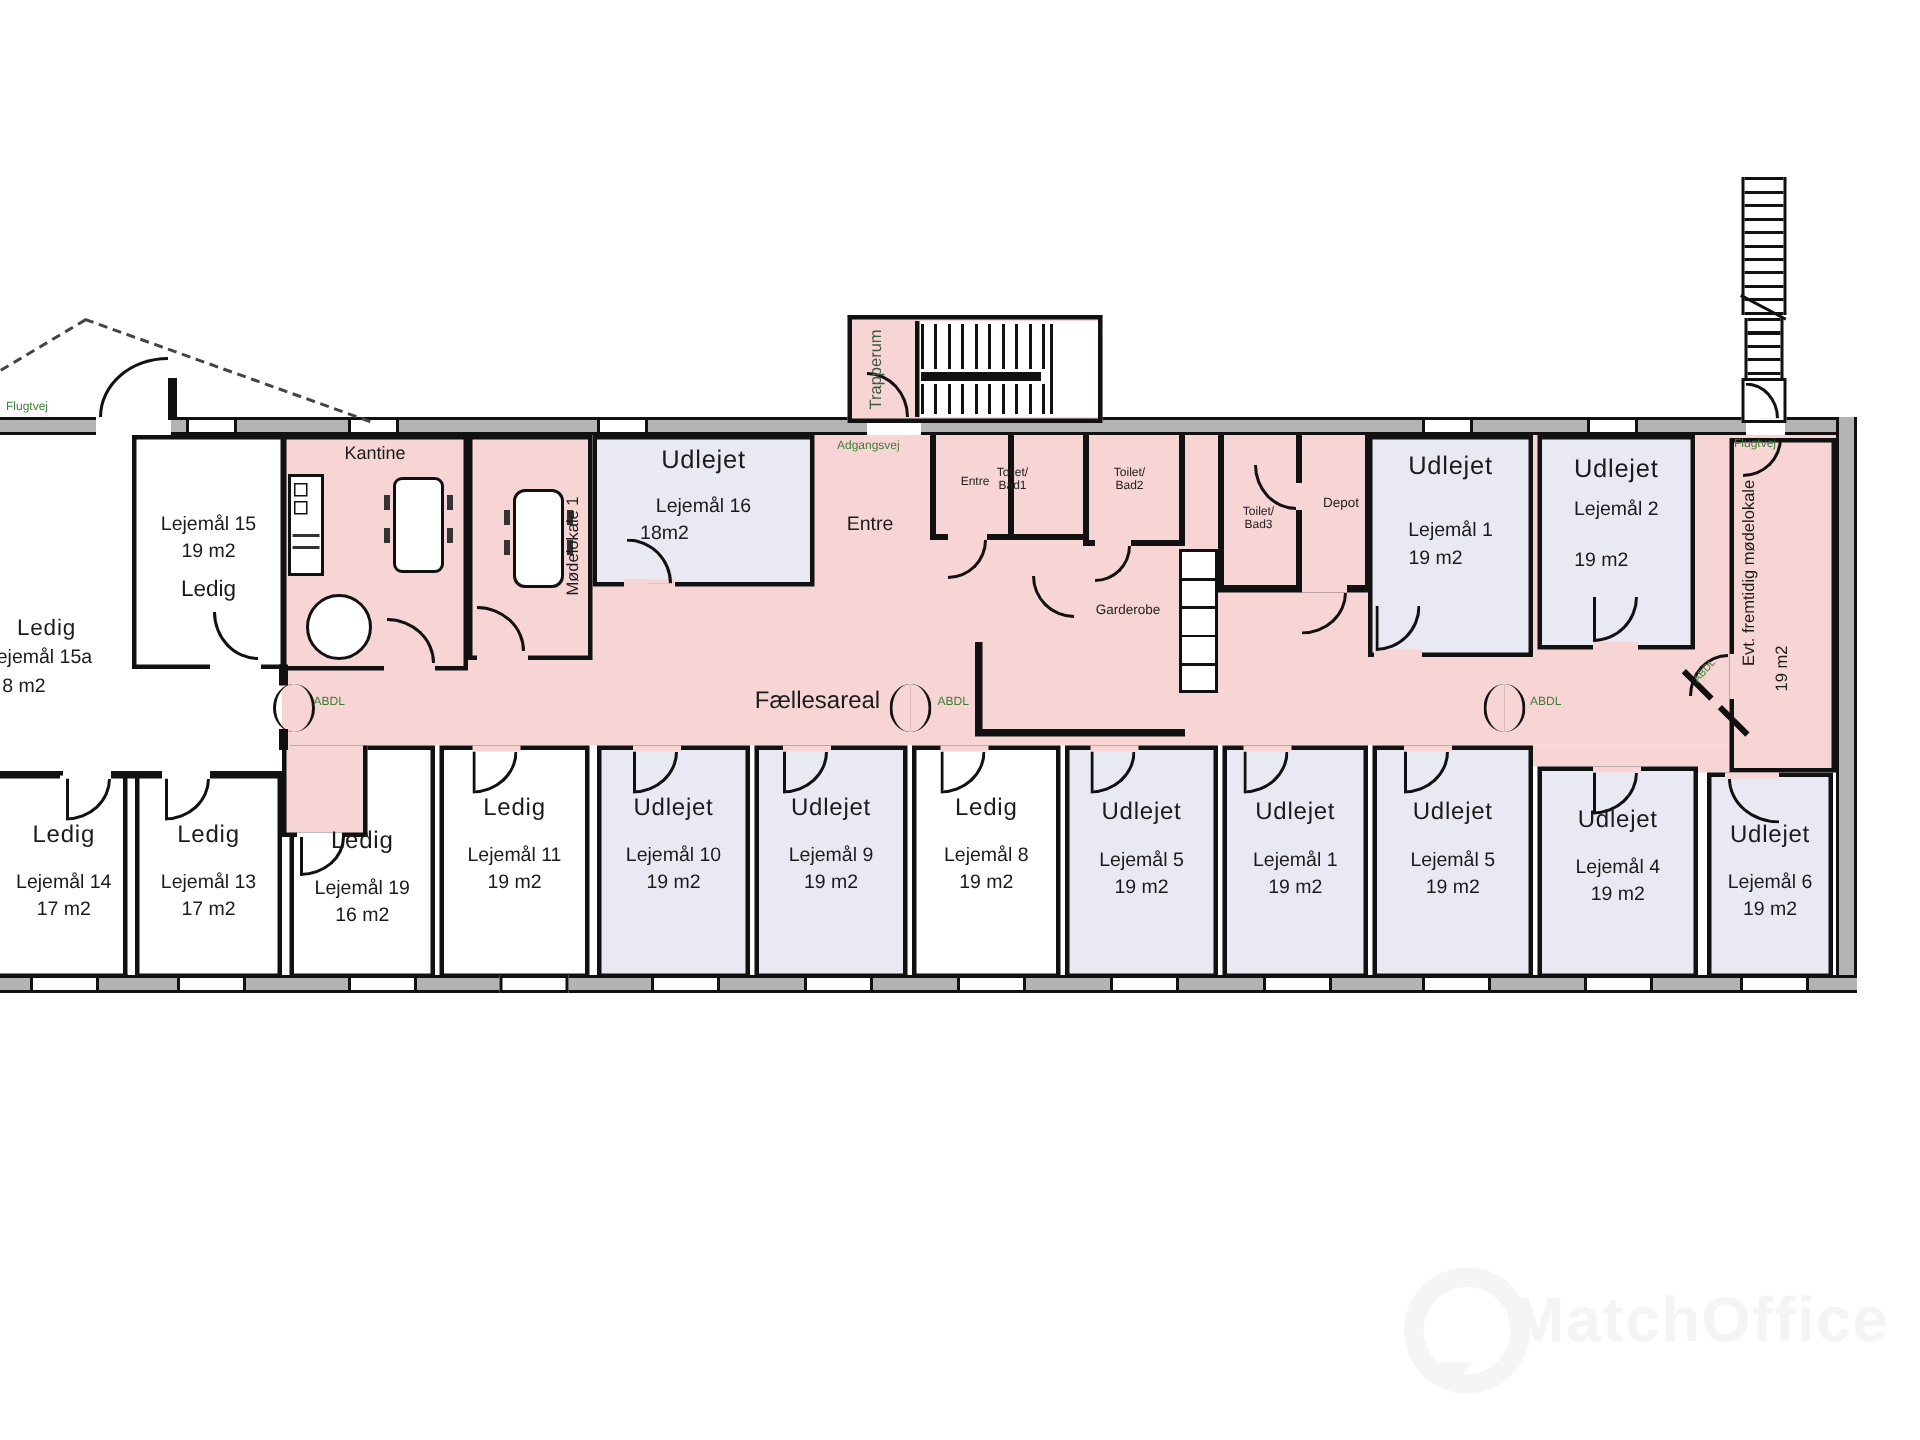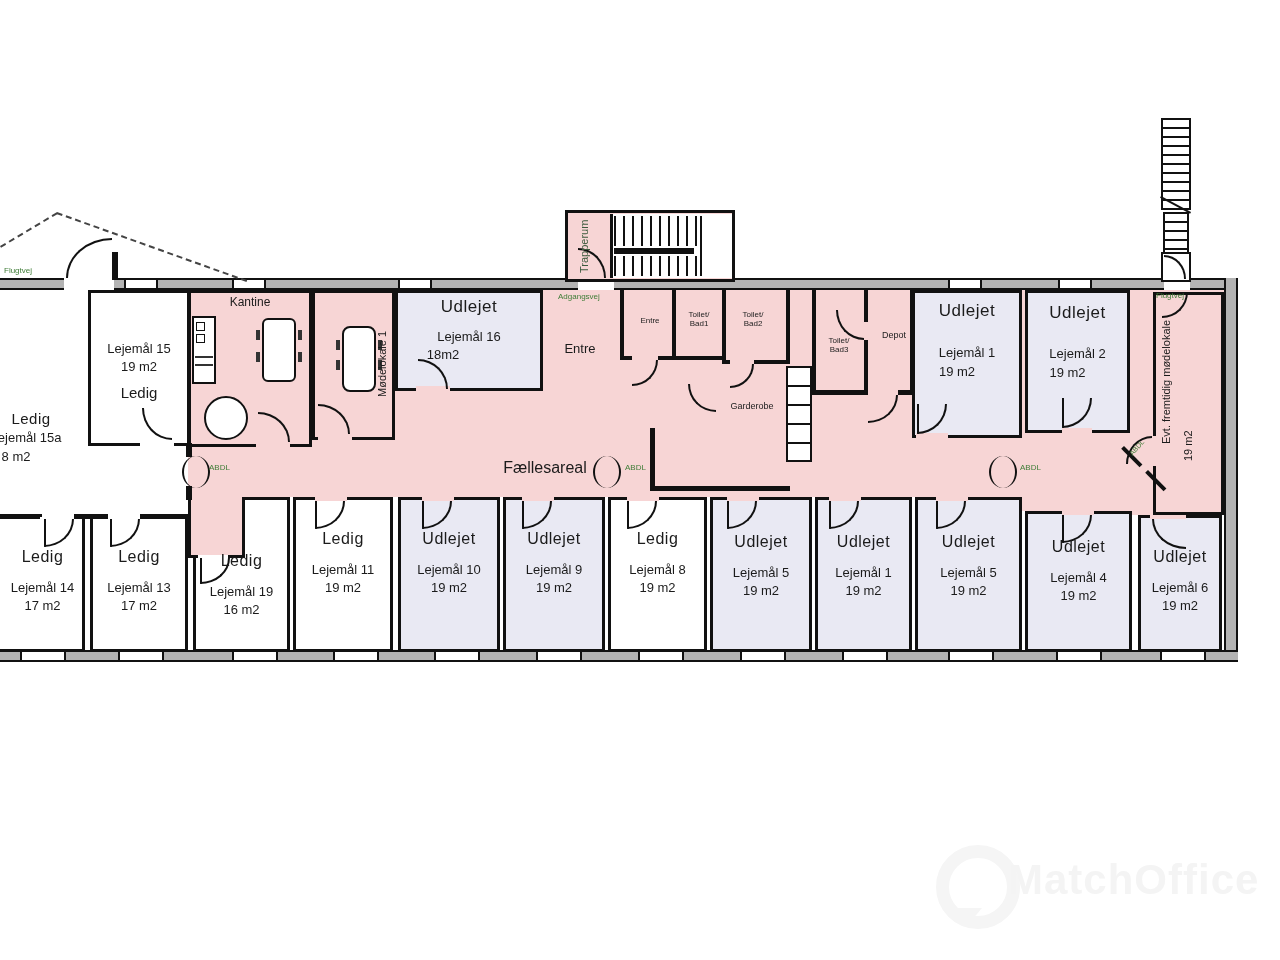--- a/index.html
+++ b/index.html
@@ -227,21 +227,21 @@
   <div class="tick" style="left:336px;top:360px;width:4px;height:10px;"></div>
   <div class="tick" style="left:378px;top:340px;width:4px;height:10px;"></div>
   <div class="tick" style="left:378px;top:360px;width:4px;height:10px;"></div>
 
   <div class="lbl" style="left:214px;top:296px;width:72px;font-size:12px;">Kantine</div>
   <div class="lbl" style="left:488px;top:459px;width:114px;font-size:16px;">Fællesareal</div>
   <div class="lbl" style="left:552px;top:342px;width:56px;font-size:13px;">Entre</div>
   <div class="lbl vtext" style="left:578px;top:214px;height:64px;font-size:11px;color:#3d5a3d;">Trapperum</div>
   <div class="lbl vtext" style="left:376px;top:316px;height:96px;font-size:11px;">Mødelokale 1</div>
   <div class="lbl tiny" style="left:630px;top:316px;width:40px;">Entre</div>
-  <div class="lbl tiny" style="left:680px;top:310px;width:38px;">Toilet/ Bad1</div>
+  <div class="lbl tiny" style="left:656px;top:310px;width:38px;">Toilet/ Bad1</div>
   <div class="lbl tiny" style="left:734px;top:310px;width:38px;">Toilet/ Bad2</div>
   <div class="lbl tiny" style="left:820px;top:336px;width:38px;">Toilet/ Bad3</div>
   <div class="lbl tiny" style="left:870px;top:330px;width:48px;font-size:9px;">Depot</div>
   <div class="lbl tiny" style="left:718px;top:401px;width:68px;font-size:9px;">Garderobe</div>
   <div class="lbl vtext" style="left:1160px;top:296px;height:172px;font-size:11px;">Evt. fremtidig mødelokale</div>
   <div class="lbl vtext" style="left:1182px;top:418px;height:56px;font-size:11px;">19 m2</div>
 
   <div class="green abs" style="left:4px;top:266px;">Flugtvej</div>
   <div class="green abs" style="left:558px;top:292px;">Adgangsvej</div>
   <div class="green abs" style="left:1156px;top:291px;">Flugtvej</div>
@@ -260,21 +260,21 @@
 
   <div class="lbl statusBig" style="left:395px;top:297px;width:148px;">Udlejet</div>
   <div class="lbl nm" style="left:395px;top:330px;width:148px;">Lejemål 16</div>
   <div class="lbl ar" style="left:395px;top:348px;width:96px;">18m2</div>
 
   <div class="lbl statusBig" style="left:912px;top:301px;width:110px;">Udlejet</div>
   <div class="lbl nm" style="left:912px;top:346px;width:110px;">Lejemål 1</div>
   <div class="lbl ar" style="left:902px;top:365px;width:110px;">19 m2</div>
 
   <div class="lbl statusBig" style="left:1025px;top:303px;width:105px;">Udlejet</div>
-  <div class="lbl nm" style="left:1025px;top:347px;width:105px;">Lejemål 2</div>
+  <div class="lbl nm" style="left:1025px;top:332px;width:105px;">Lejemål 2</div>
   <div class="lbl ar" style="left:1015px;top:366px;width:105px;">19 m2</div>
 
   <div class="roomlbl" style="left:0px;top:548px;width:85px;">
     <span class="status">Ledig</span>
     <span class="nm">Lejemål 14</span>
     <span class="ar">17 m2</span>
   </div>
   <div class="roomlbl" style="left:90px;top:548px;width:98px;">
     <span class="status">Ledig</span>
     <span class="nm">Lejemål 13</span>

